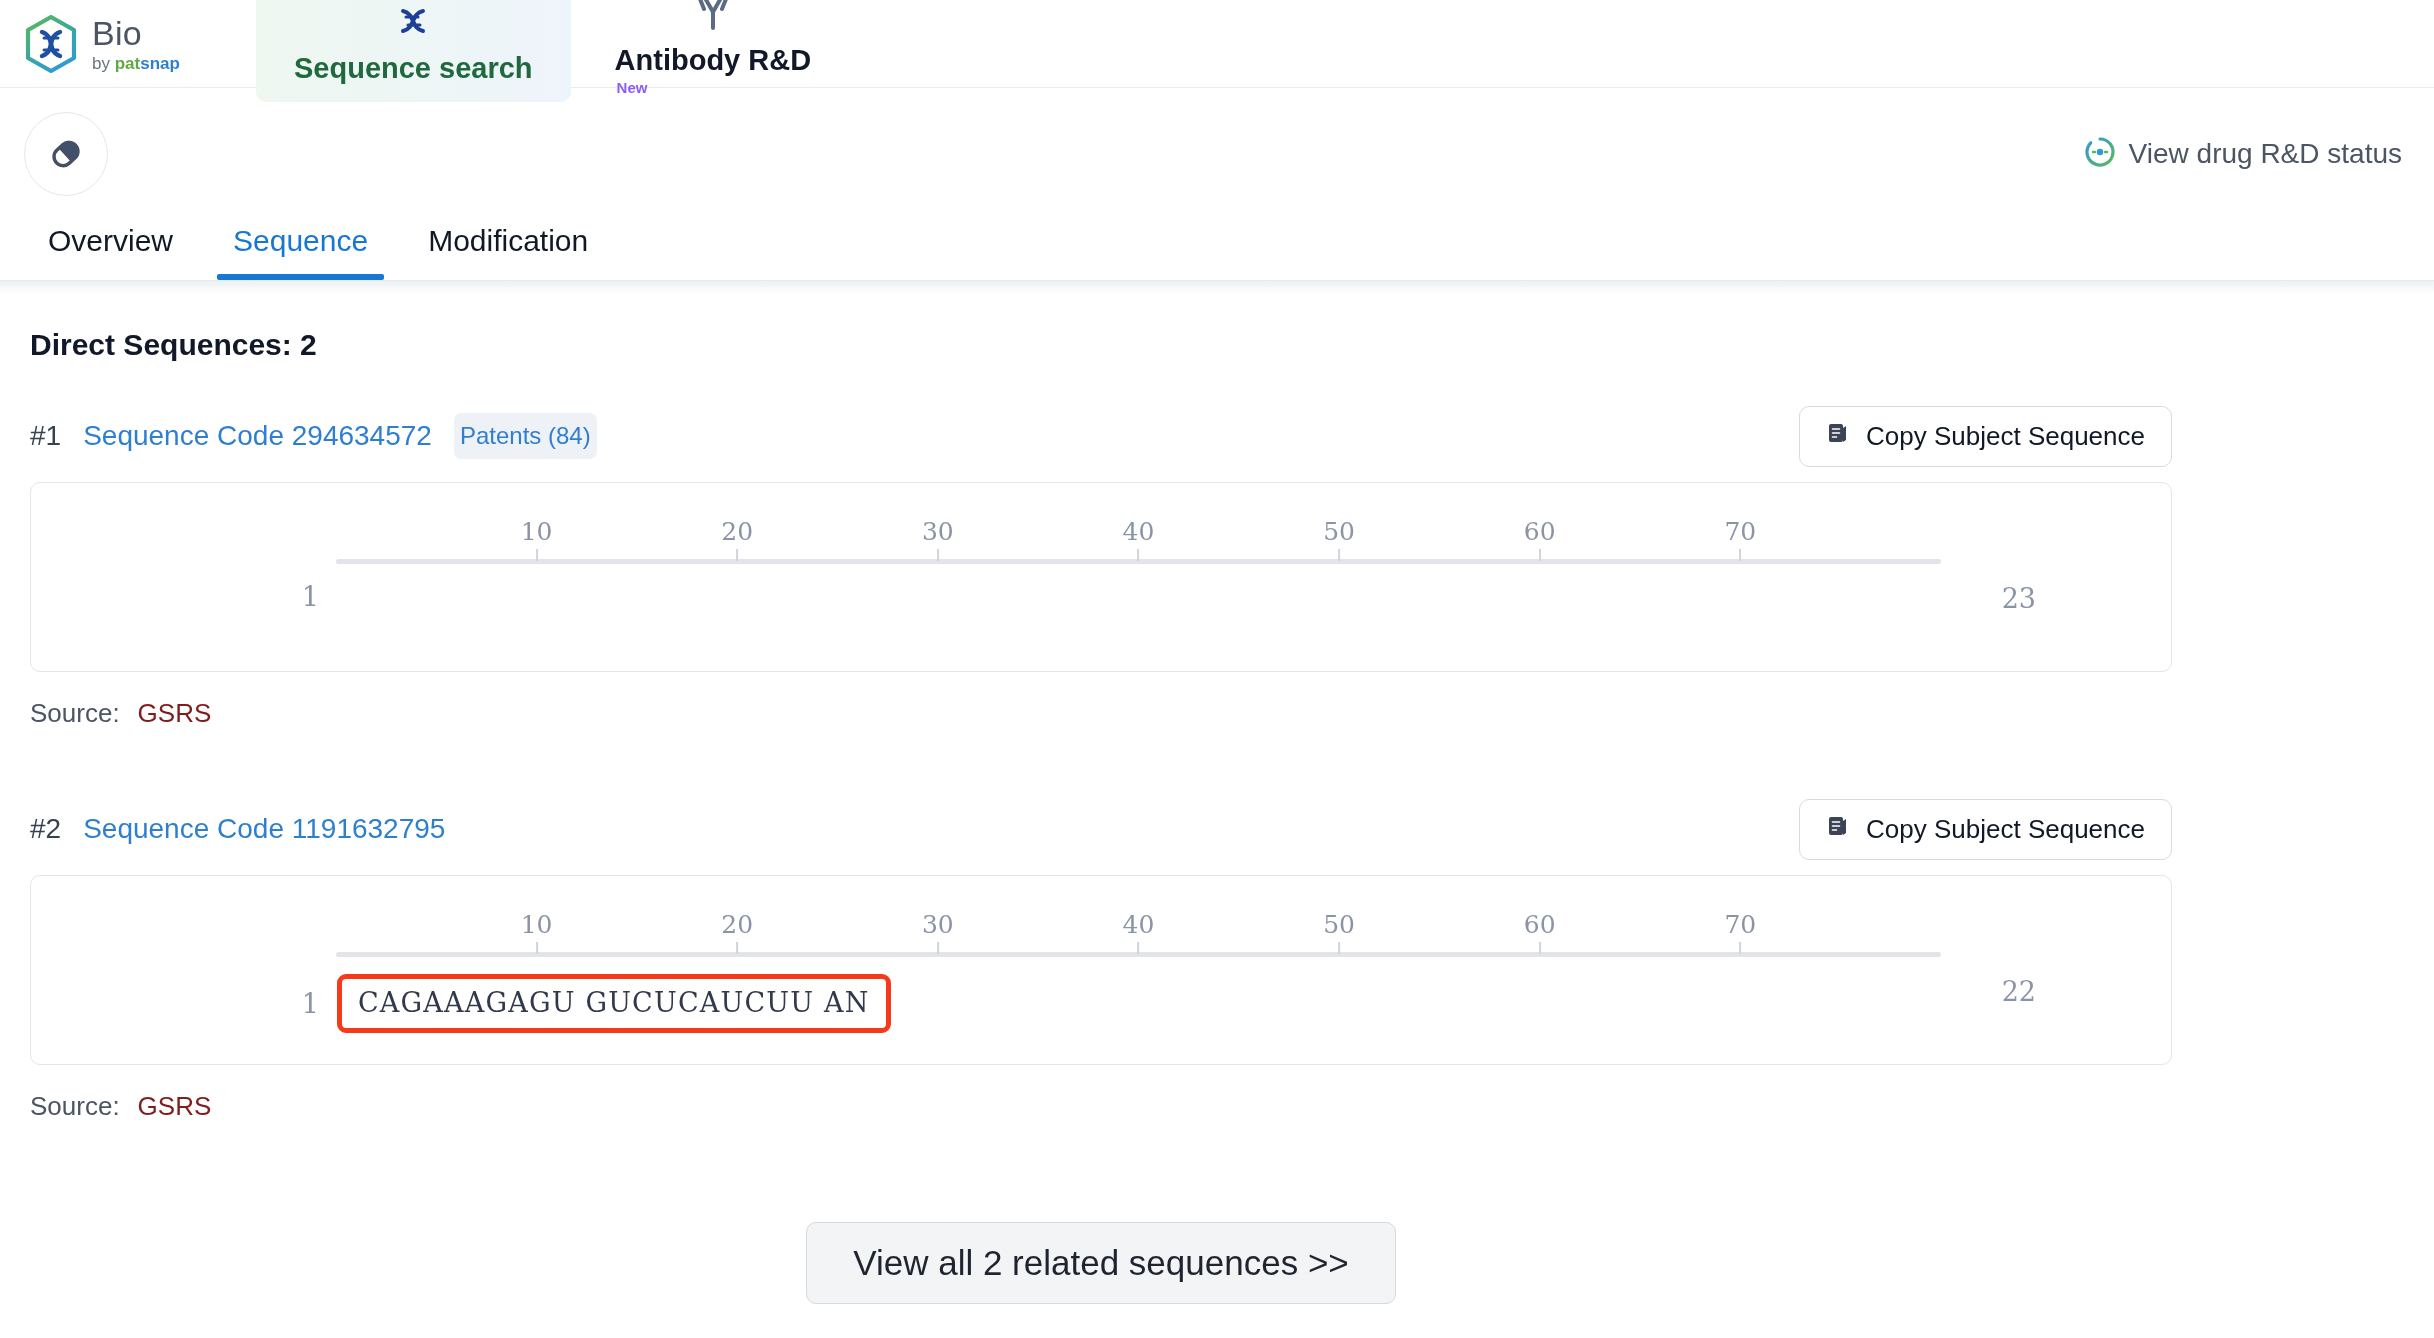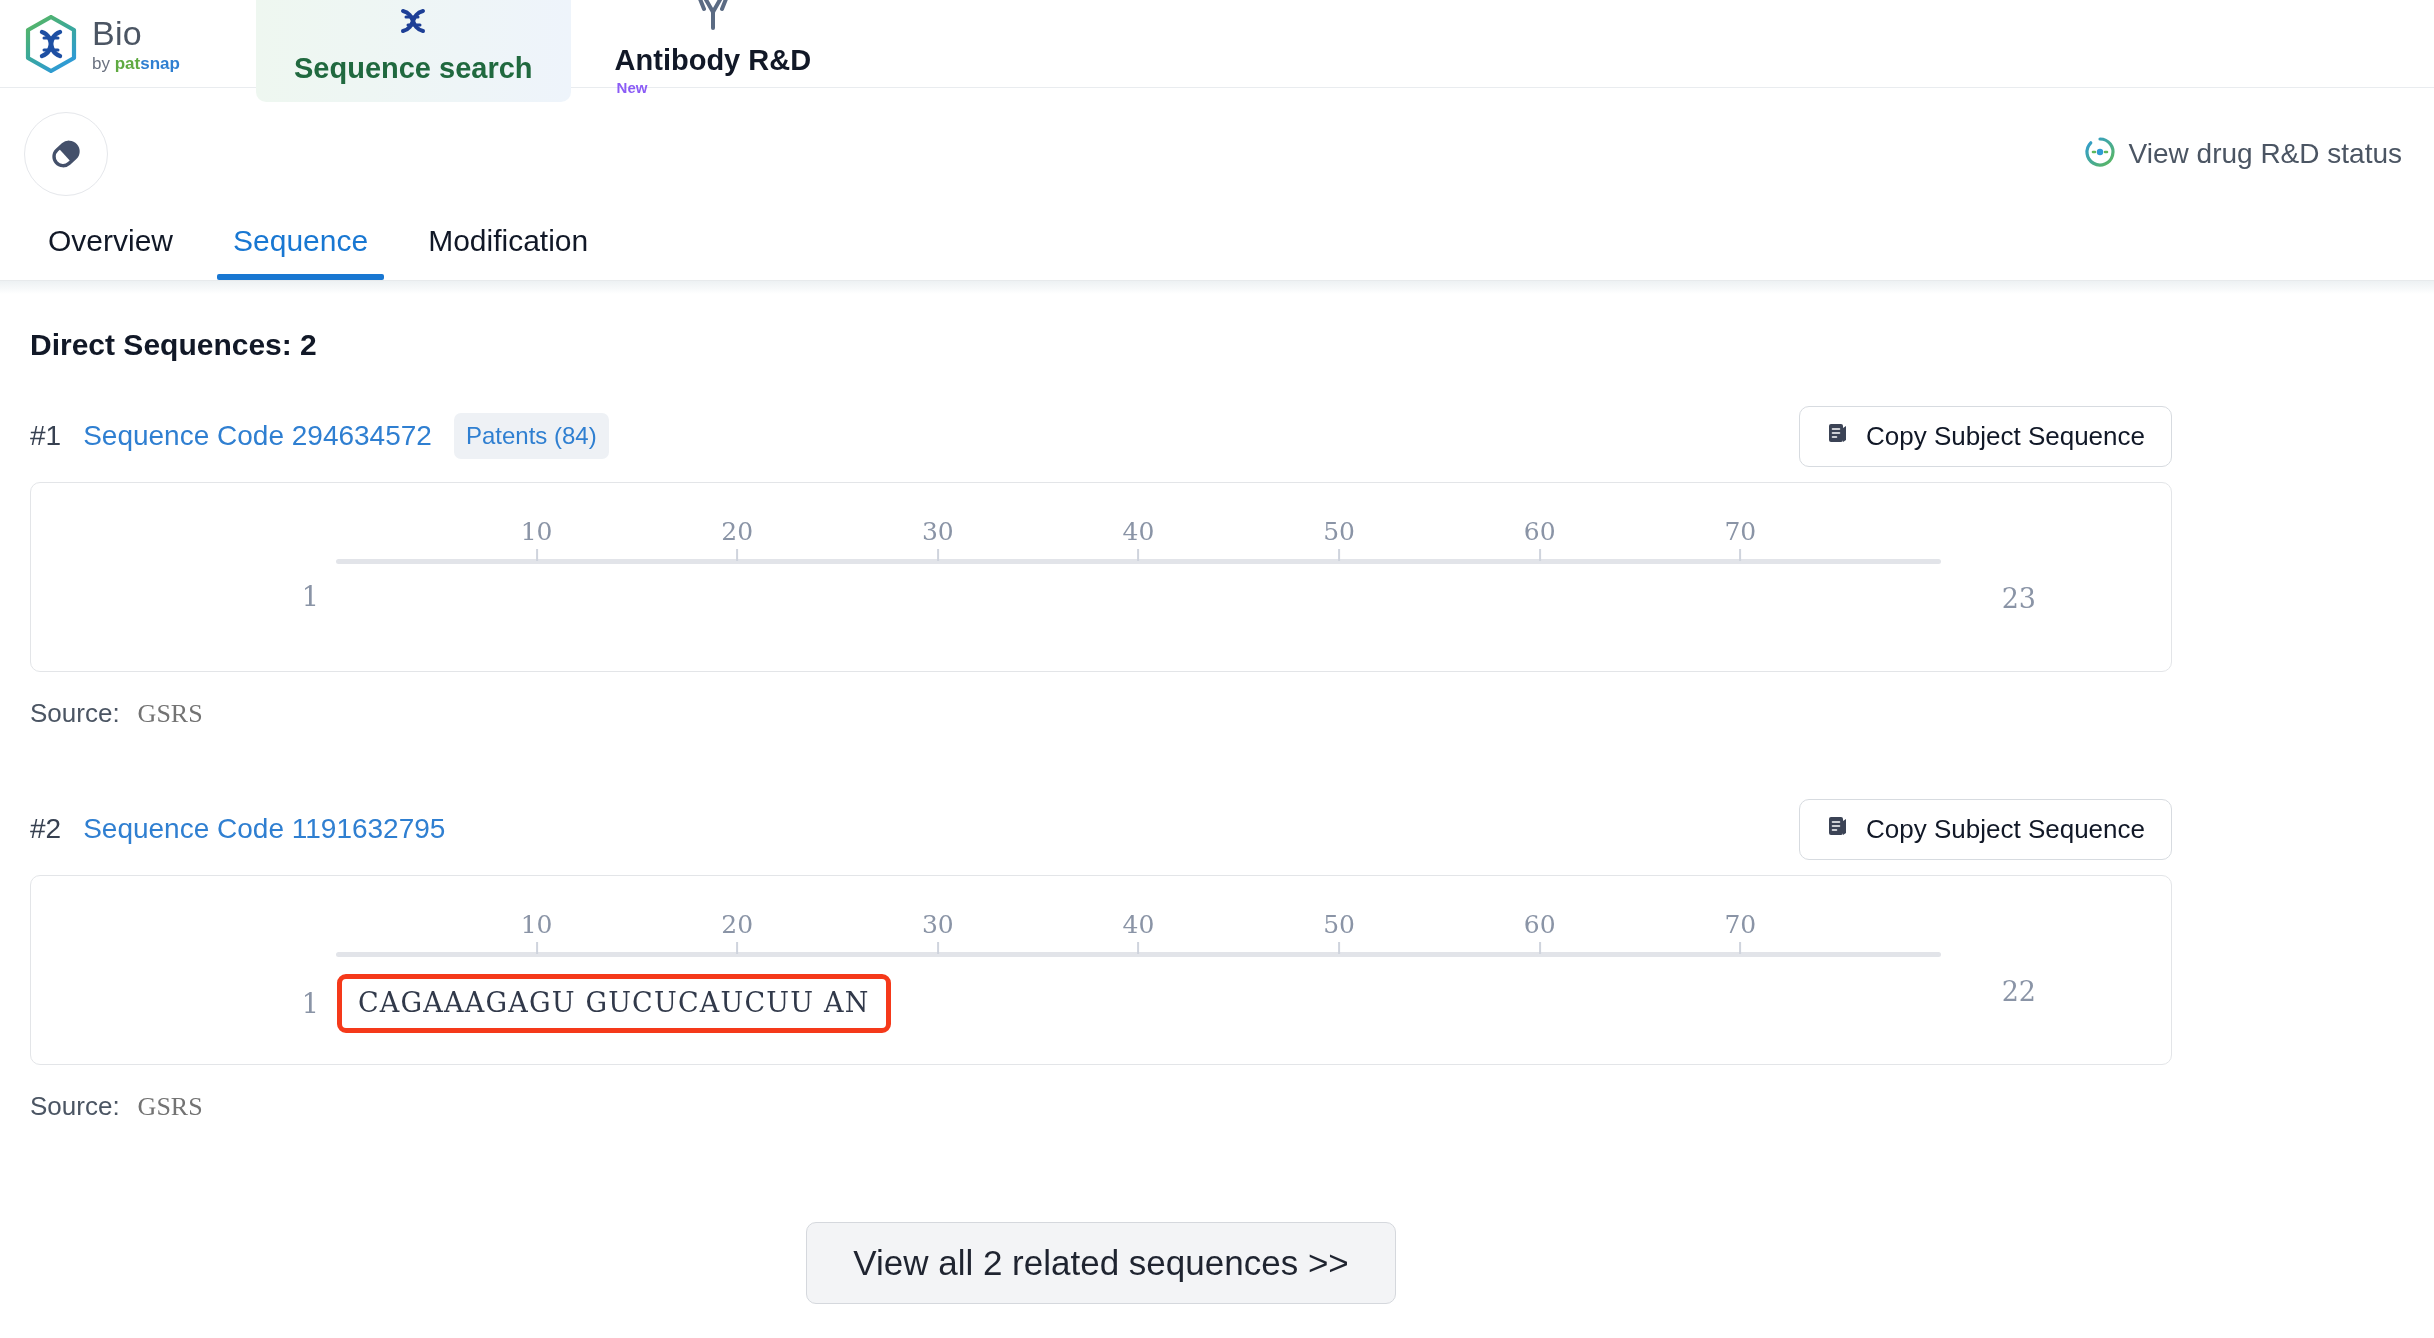--- a/index.html
+++ b/index.html
@@ -86,21 +86,21 @@
   
   .content { padding: 34px 30px 0 30px; }
   .section-title { font-size: 30px; font-weight:700; color:#111827; }
 
   .seq-block { margin-top: 46px; }
   .seq-row-top { display:flex; align-items:center; padding: 0 0 0 0; height: 56px; }
   .seq-index { font-size: 28px; color:#374151; margin-right: 22px; }
   .seq-code { font-size: 28px; color:#2f7fd1; cursor:pointer; }
   .patents-badge {
     margin-left: 22px; background:#eef1f5; color:#2f7fd1;
-    font-size: 24px; padding: 9px 12px; border-radius: 7px; cursor:pointer; white-space:nowrap;
+    font-size: 24px; padding: 9px 6px; border-radius: 7px; cursor:pointer; white-space:nowrap;
   }
   .copy-btn {
     margin-left:auto; display:flex; align-items:center; gap: 14px;
     border: 1px solid #d7dbe0; border-radius: 10px;
     background:#fff; padding: 13px 26px; cursor:pointer;
     font-size: 26px; color:#111827; white-space:nowrap;
     margin-right: 232px;
   }
 
   .seq-card {
@@ -121,21 +121,21 @@
   .seq-box {
     margin-left: 18px;
     border: 5px solid #f5391a; border-radius: 9px;
     padding: 8px 16px 10px 16px;
     font-family: "DejaVu Serif", serif;
     font-size: 27px; color:#31394a; letter-spacing: 1.2px; white-space: pre;
   }
   .pos-end { position:absolute; right: 135px; top: 100px; font-size: 27px; color:#8a94a6; font-family:"DejaVu Serif", serif;}
 
   .source-row { margin-top: 26px; font-size: 26px; color:#4b5563; display:flex; align-items:center; gap: 18px;}
-  .source-link { color:#737373; cursor:pointer;font-family:Liberation Serif, serif; }
+  .source-link { color:#7f1d1d; cursor:pointer; }
 
   .footer-wrap { display:flex; justify-content:center; margin-top: 100px; }
   .view-all-btn {
     background:#f3f4f6; border:1px solid #d5d8dd; border-radius: 10px;
     padding: 20px 46px; font-size: 35px; color:#1f2430; cursor:pointer; white-space:nowrap;
   }
 </style>
 </head>
 <body>
 

